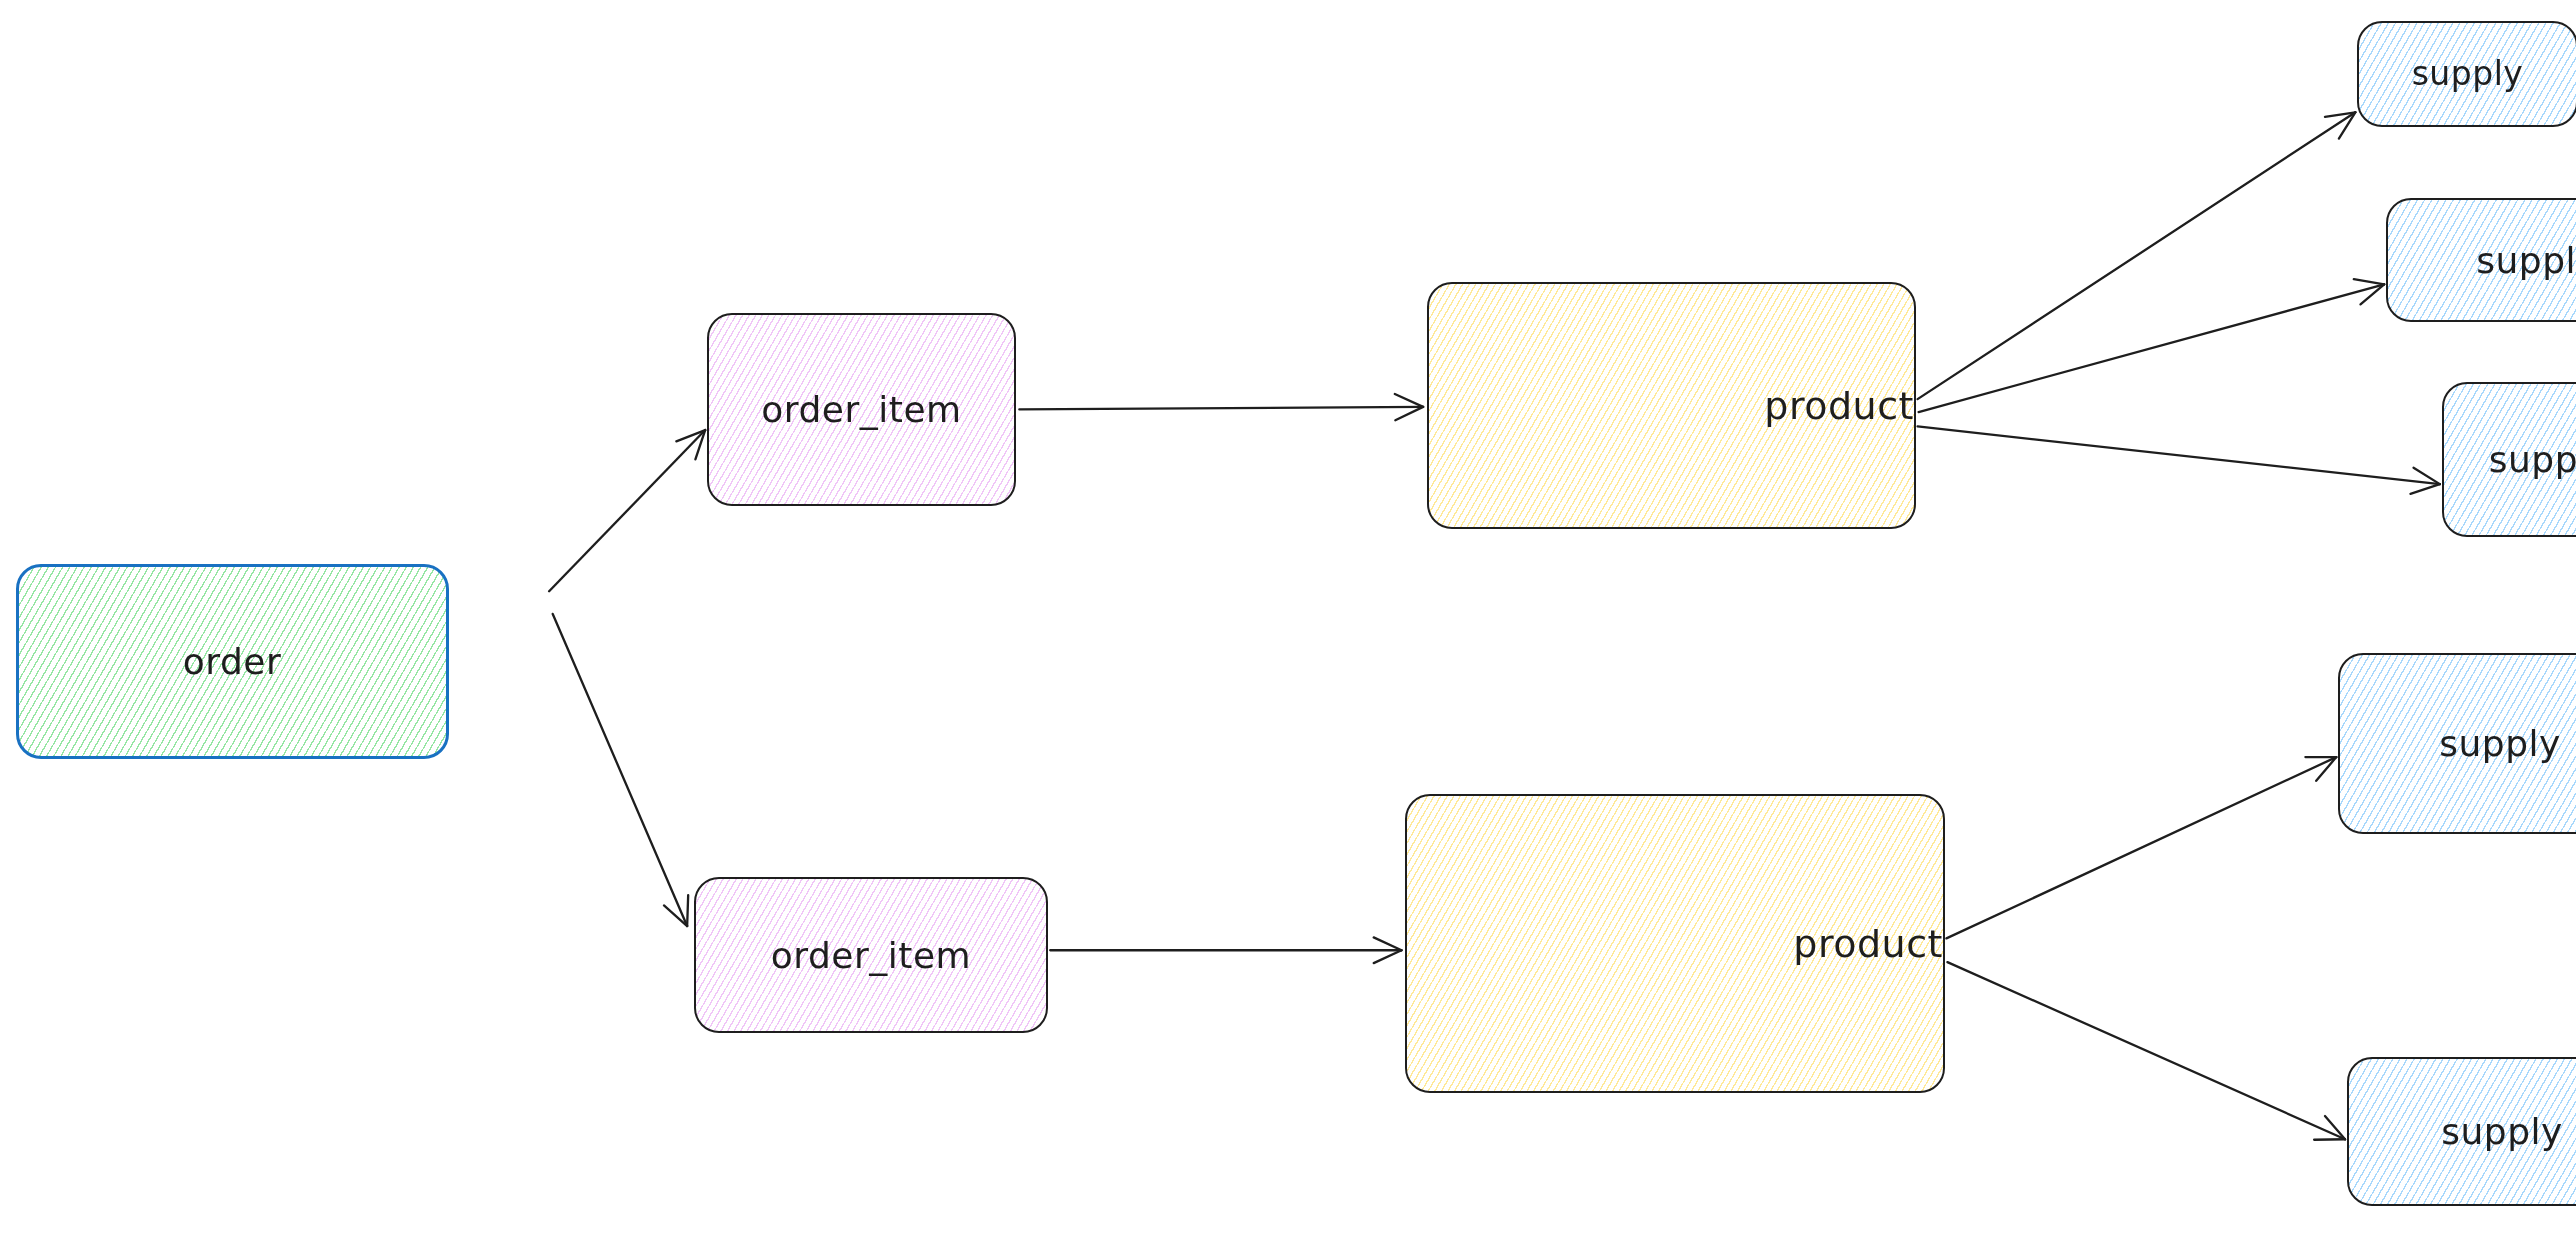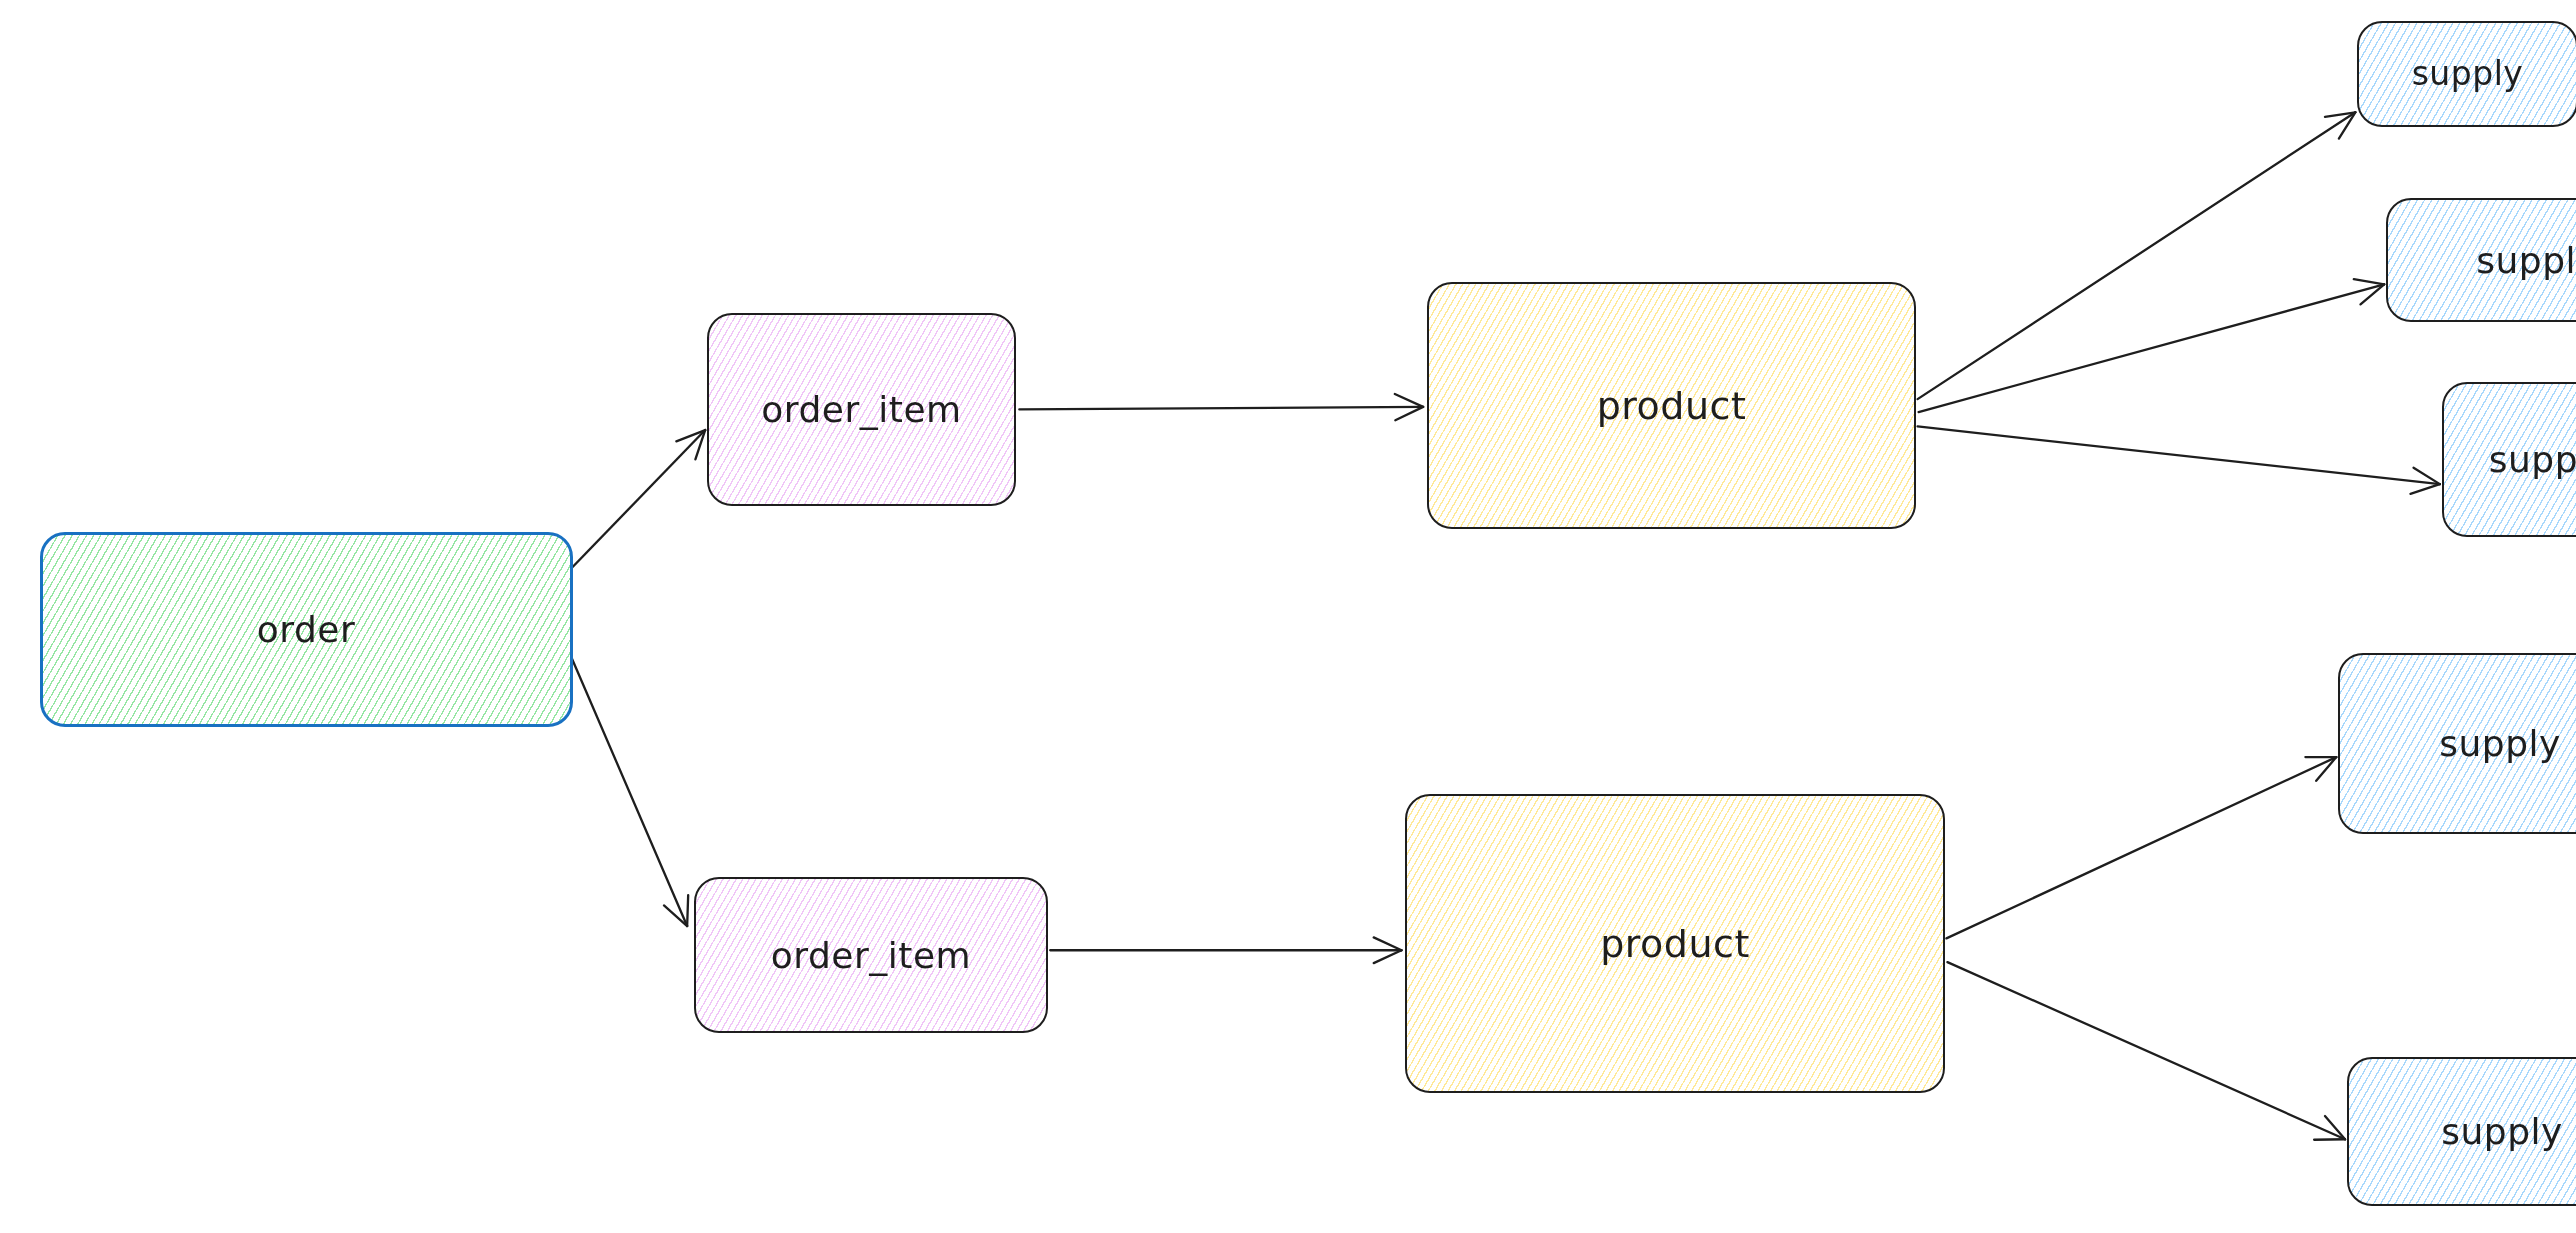--- a/index.html
+++ b/index.html
@@ -28,27 +28,28 @@
     border:3.1px solid #1971c2;
     background-image:repeating-linear-gradient(120deg,#96e6a4 0,#96e6a4 1.3px,transparent 1.3px,transparent 6.2px);
   }
   .fill-violet{
     border:2.6px solid #1e1e1e;
     background-image:repeating-linear-gradient(120deg,#f0c6f7 0,#f0c6f7 1.3px,transparent 1.3px,transparent 5.7px);
   }
   .fill-yellow{
     border:2.6px solid #1e1e1e;
     background-image:repeating-linear-gradient(120deg,#ffe999 0,#ffe999 1.3px,transparent 1.3px,transparent 5.7px);
+    justify-content:flex-end;
   }
   .fill-blue{
     border:2.6px solid #1e1e1e;
     background-image:repeating-linear-gradient(120deg,#a8d8fc 0,#a8d8fc 1.3px,transparent 1.3px,transparent 6.2px);
   }
   
-  .n-order        {left:15.5px;  top:532px; width:533px; height:195px;margin-left:24px;}
+  .n-order        {left:15.5px;  top:564px; width:433px; height:195px;}
   .n-order-item-1 {left:707px;top:313px;  width:309px;  height:193px;}
   .n-order-item-2 {left:694px;top:877px; width:354px;  height:156px;}
   .n-product-1    {left:1427px;top:282px;  width:489px;  height:247px; font-size:38px;}
   .n-product-2    {left:1405px;top:794px; width:540px; height:299px; font-size:38px;}
   .n-supply-1     {left:2357px;top:20.6px;   width:221px;  height:106px; font-size:33px;}
   .n-supply-2     {left:2386px;top:198px;  width:302px;  height:124px;}
   .n-supply-3     {left:2442px;top:382px;  width:215px;  height:155px;}
   .n-supply-4     {left:2338px;top:653px; width:324px;  height:181px;}
   .n-supply-5     {left:2347px;top:1057px; width:310px;  height:149px;}
 </style>

